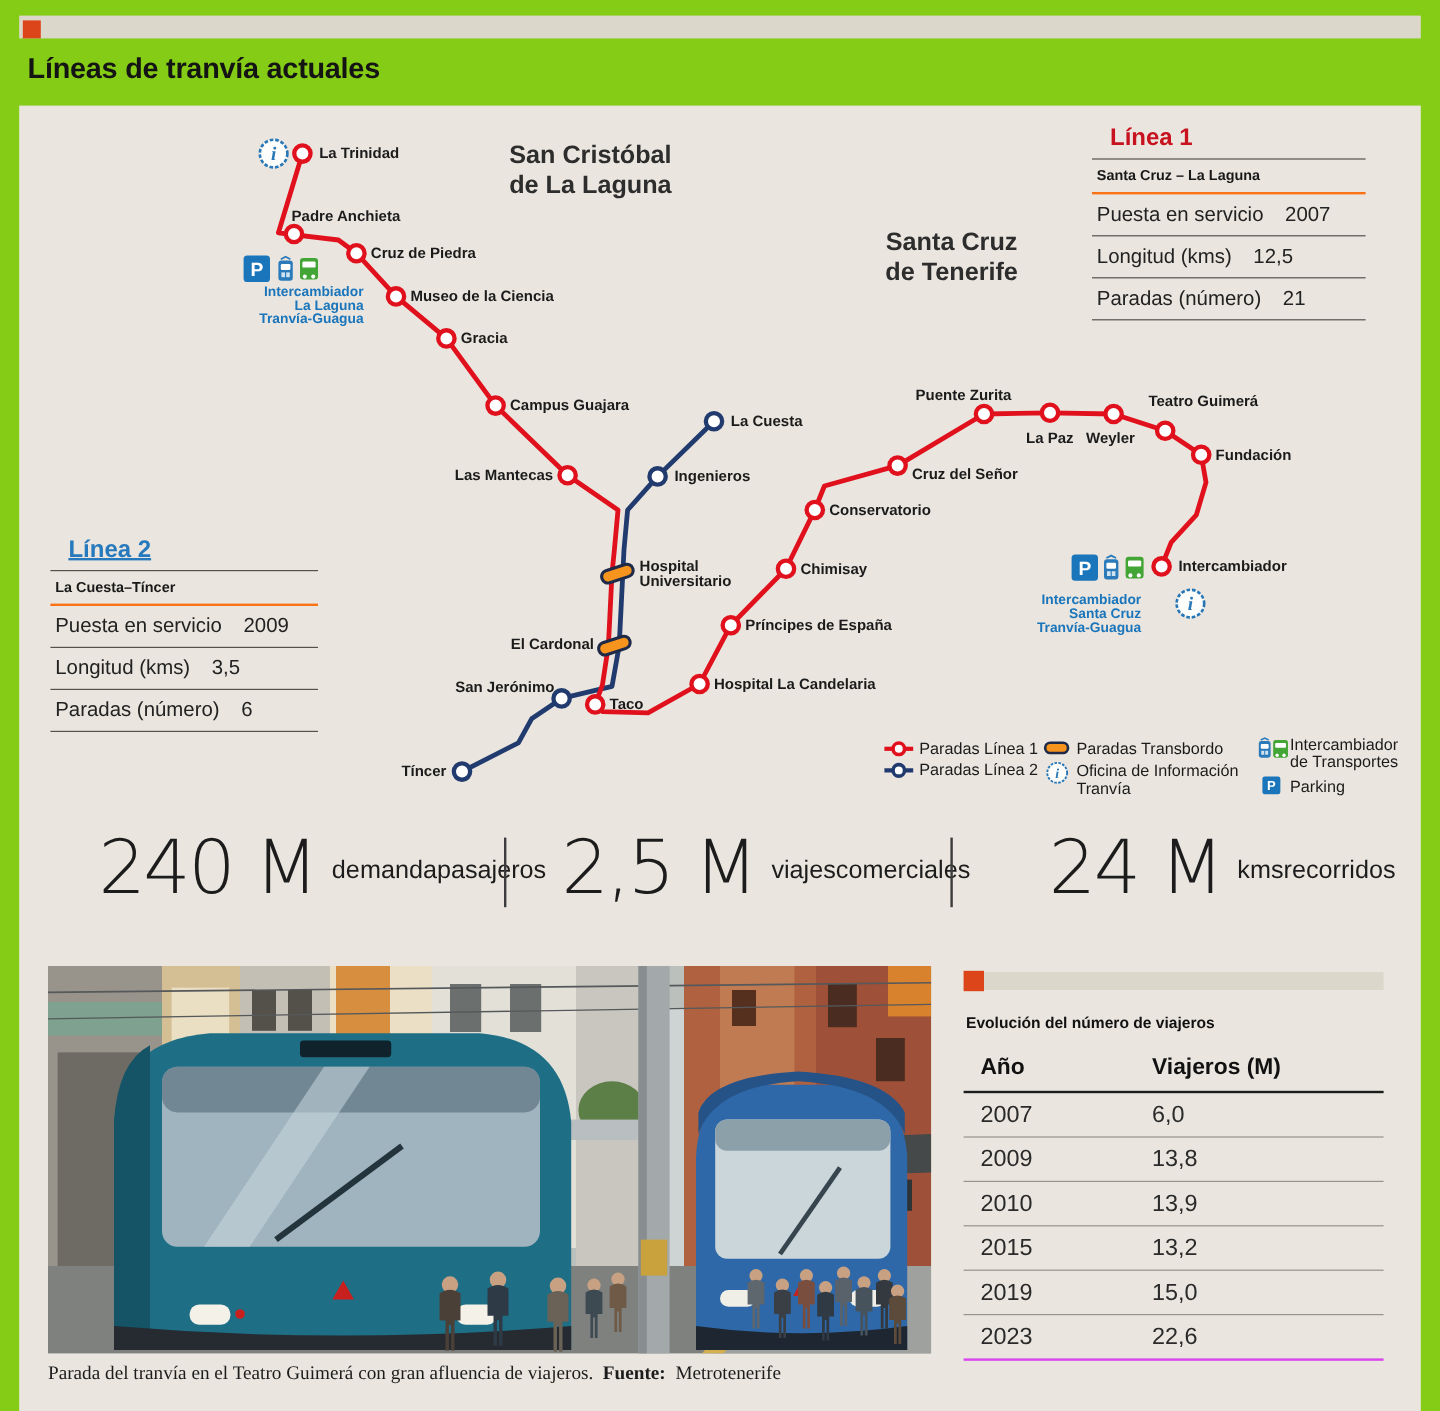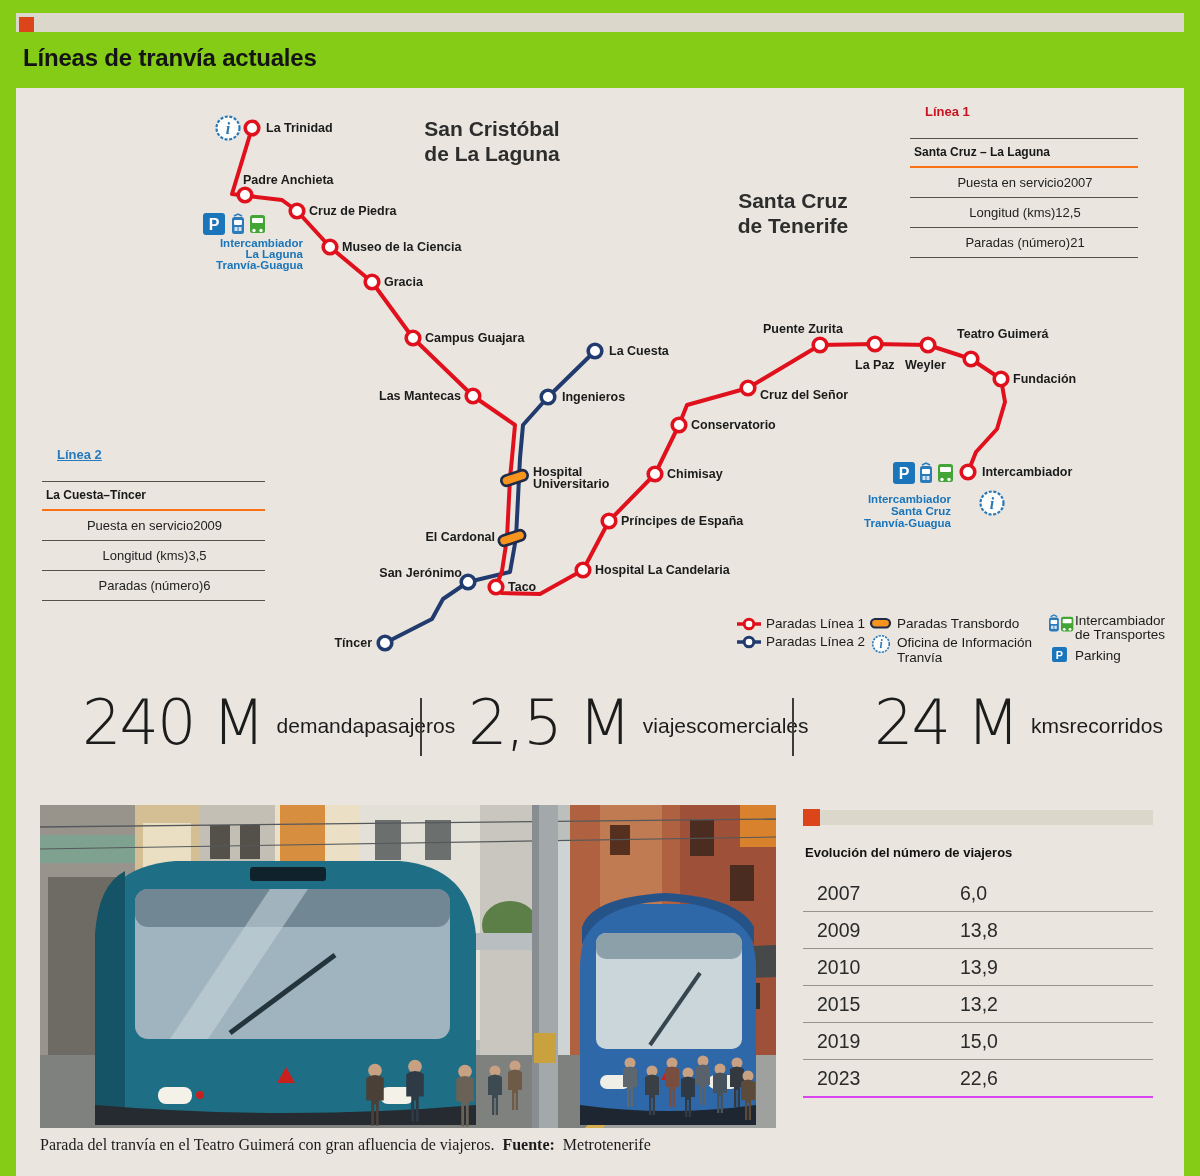--- a/index.html
+++ b/index.html
@@ -7,26 +7,26 @@
         font-family:"Liberation Sans",sans-serif;color:#1c1c1c;}
   .top-bar{position:absolute;left:16px;top:13px;width:1168px;height:19px;background:#DCD7CB;}
   .top-sq{position:absolute;left:3px;top:4px;width:15px;height:15px;background:#DC4519;}
   .page-title{position:absolute;left:23px;top:44px;margin:0;font-size:24px;font-weight:bold;
               color:#141414;letter-spacing:-0.2px;}
   .panel{position:absolute;left:16px;top:88px;width:1168px;height:1088px;background:#EAE6DF;}
   .map-svg{position:absolute;left:0;top:0;}
 
   
   .infobox{position:absolute;}
-  .ib-title{font-size:13px;font-weight:bold;padding:2px 0 19px 15px;border-bottom:1px solid #55524c;}
+  .ib-title{font-size:20px;font-weight:bold;padding:2px 0 5px 15px;border-bottom:1px solid #55524c;}
   .ib-title.c-red{color:#C81220;}
   .ib-title.c-blue{color:#2779BD;text-decoration:underline;}
   .ib-route{font-size:12px;font-weight:bold;color:#181818;padding:6px 0 7px 4px;border-bottom:2px solid #f97316;}
-  .ib-row{display:flex;justify-content:center;font-size:13px;color:#222;
-          padding:7px 2px 7px 4px;border-bottom:1px solid #55524c;}
+  .ib-row{display:flex;justify-content:flex-start;font-size:17px;color:#222;
+          padding:7px 2px 7px 4px;border-bottom:1px solid #55524c;gap:18px;}
 
   
   .stats-row{position:absolute;left:0;top:598px;width:100%;height:86px;}
   .stat{position:absolute;display:flex;align-items:center;gap:13px;}
   .stat-num{font-size:62px;font-weight:200;color:#1c1c1c;letter-spacing:-2px;
             font-family:"DejaVu Sans",sans-serif;}
   .stat-label{display:flex;flex-direction:row;font-size:21px;line-height:1.1;color:#1c1c1c;margin-top:6px;}
   .stat-divider{position:absolute;top:12px;width:2px;height:58px;background:#3c3c3c;}
 
   
@@ -379,20 +379,24 @@
       <rect x="492" y="0" width="7" height="323" fill="#878D90"></rect>
       <rect x="494" y="228" width="22" height="30" fill="#C9A23E"></rect>
     </svg>
 
     <div class="evolution">
       <div class="evo-bar">
         <div class="evo-sq"></div>
       </div>
       <h2 class="evo-title">Evolución del número de viajeros</h2>
       <div class="evo-table">
+        <div class="evo-header">
+          <span>Año</span>
+          <span>Viajeros (M)</span>
+        </div>
         <div class="evo-row">
           <span>2007</span>
           <span>6,0</span>
         </div>
         <div class="evo-row">
           <span>2009</span>
           <span>13,8</span>
         </div>
         <div class="evo-row">
           <span>2010</span>

